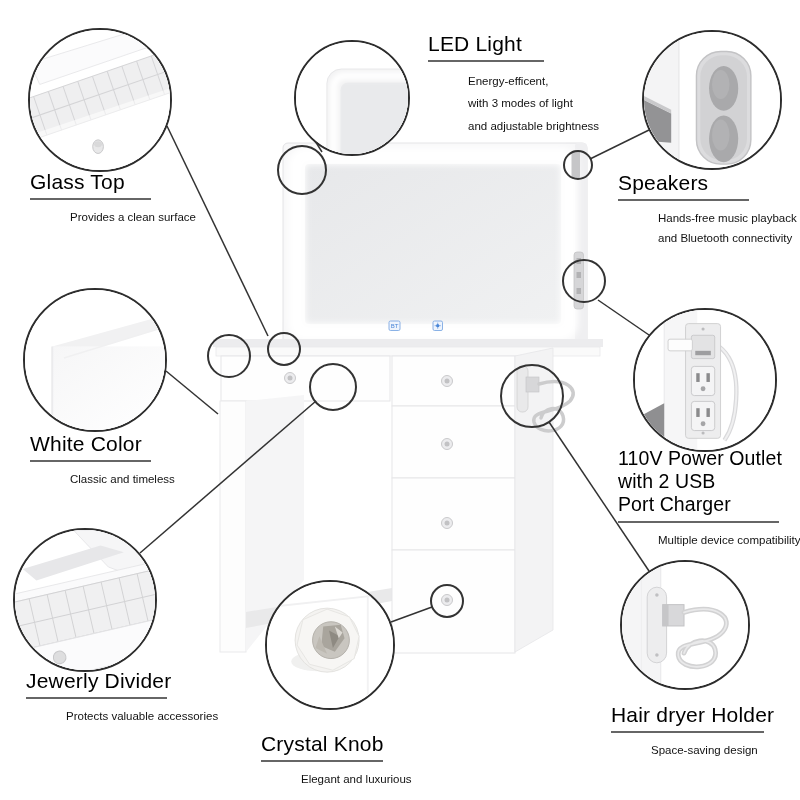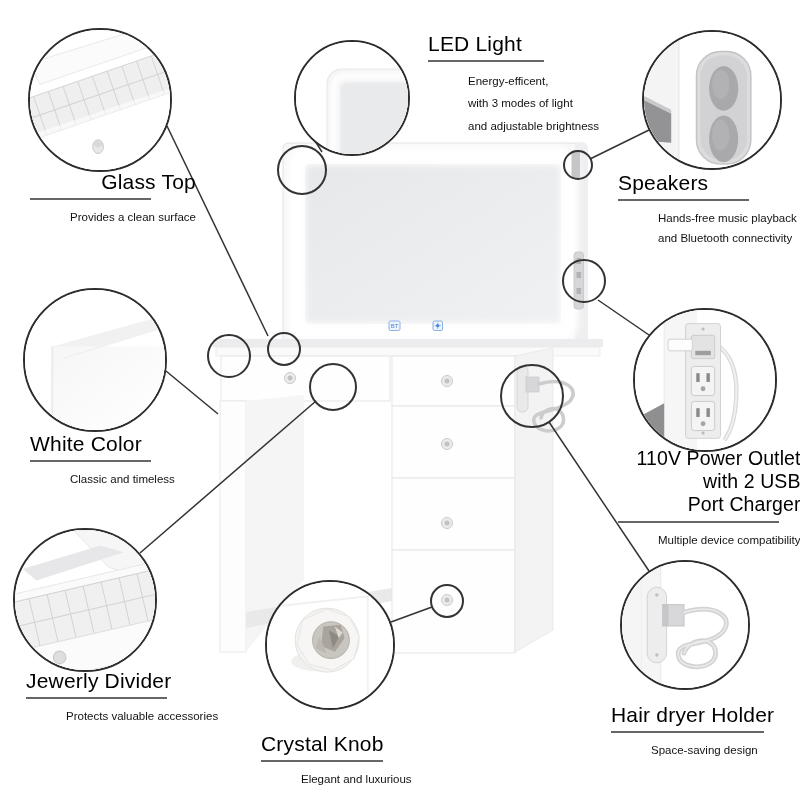--- a/index.html
+++ b/index.html
@@ -17,25 +17,25 @@
   
   #b-glass{left:28px;top:28px;width:144px;height:144px;}
   #b-led{left:294px;top:40px;width:116px;height:116px;}
   #b-spk{left:642px;top:30px;width:140px;height:140px;}
   #b-white{left:23px;top:288px;width:144px;height:144px;}
   #b-out{left:633px;top:308px;width:144px;height:144px;}
   #b-jew{left:13px;top:528px;width:144px;height:144px;}
   #b-cry{left:265px;top:580px;width:130px;height:130px;}
   #b-dry{left:620px;top:560px;width:130px;height:130px;}
   
-  #l-glass{left:30px;top:169px;text-align:right;}  #l-glass .rule{width:121px;}
+  #l-glass{left:30px;top:169px;}  #l-glass .rule{width:121px;}
   #l-led{left:428px;top:31px;}    #l-led .rule{width:116px;margin-bottom:12px;}
   #l-spk{left:618px;top:170px;}   #l-spk .rule{width:131px;}
   #l-white{left:30px;top:431px;}  #l-white .rule{width:121px;}
-  #l-110{left:618px;top:447px;text-align:right;}   #l-110 .rule{width:161px;margin-top:5px;}
+  #l-110{left:618px;top:447px;}   #l-110 .rule{width:161px;margin-top:5px;}
   #l-jew{left:26px;top:668px;}    #l-jew .rule{width:141px;}
   #l-cry{left:261px;top:731px;}   #l-cry .rule{width:122px;}
   #l-dry{left:611px;top:702px;}   #l-dry .rule{width:153px;}
 </style>
 </head>
 <body>
 
 <div id="stage">
 
   <svg id="scene" viewBox="0 0 800 800">

